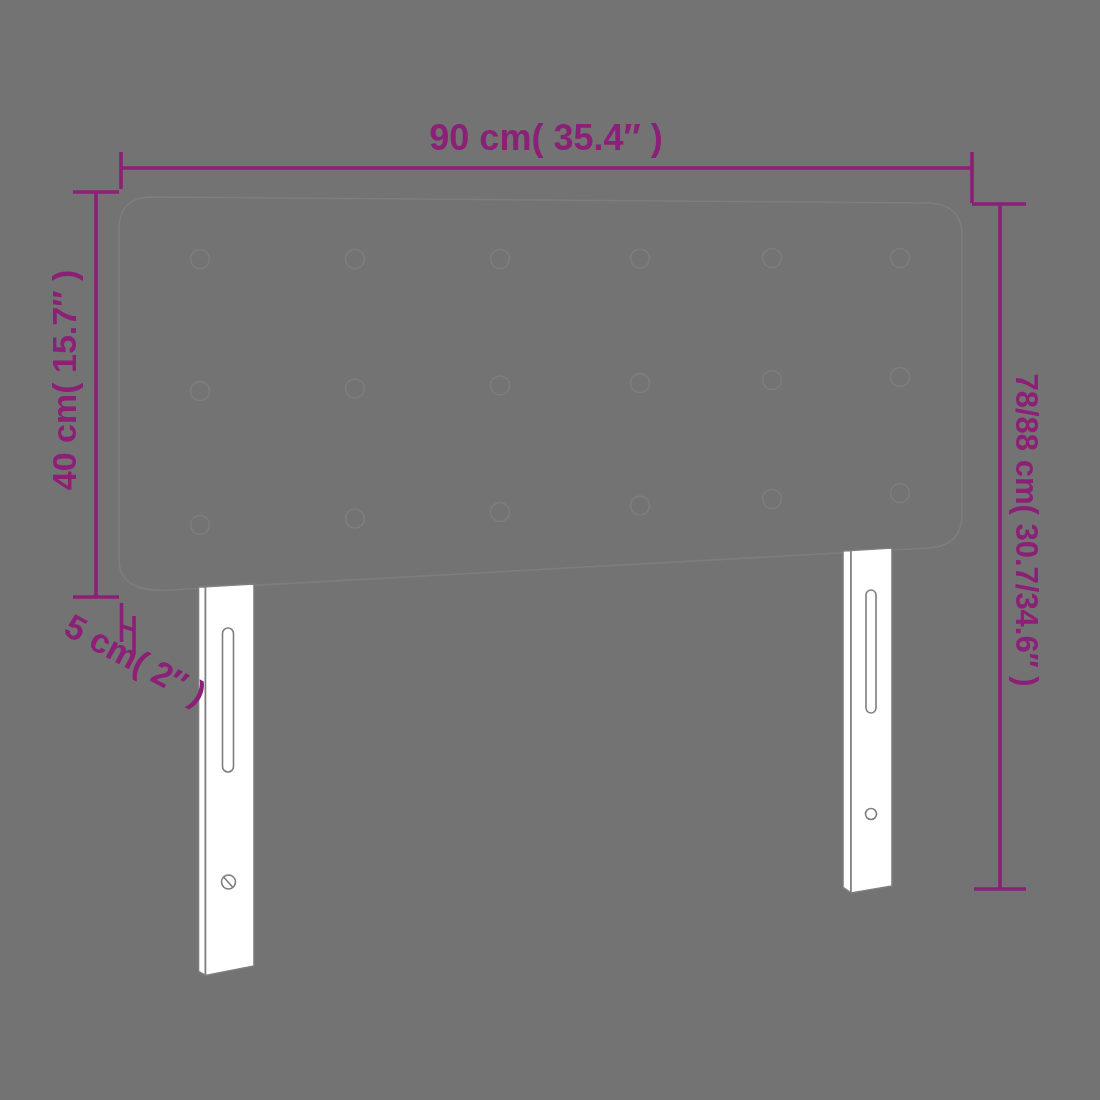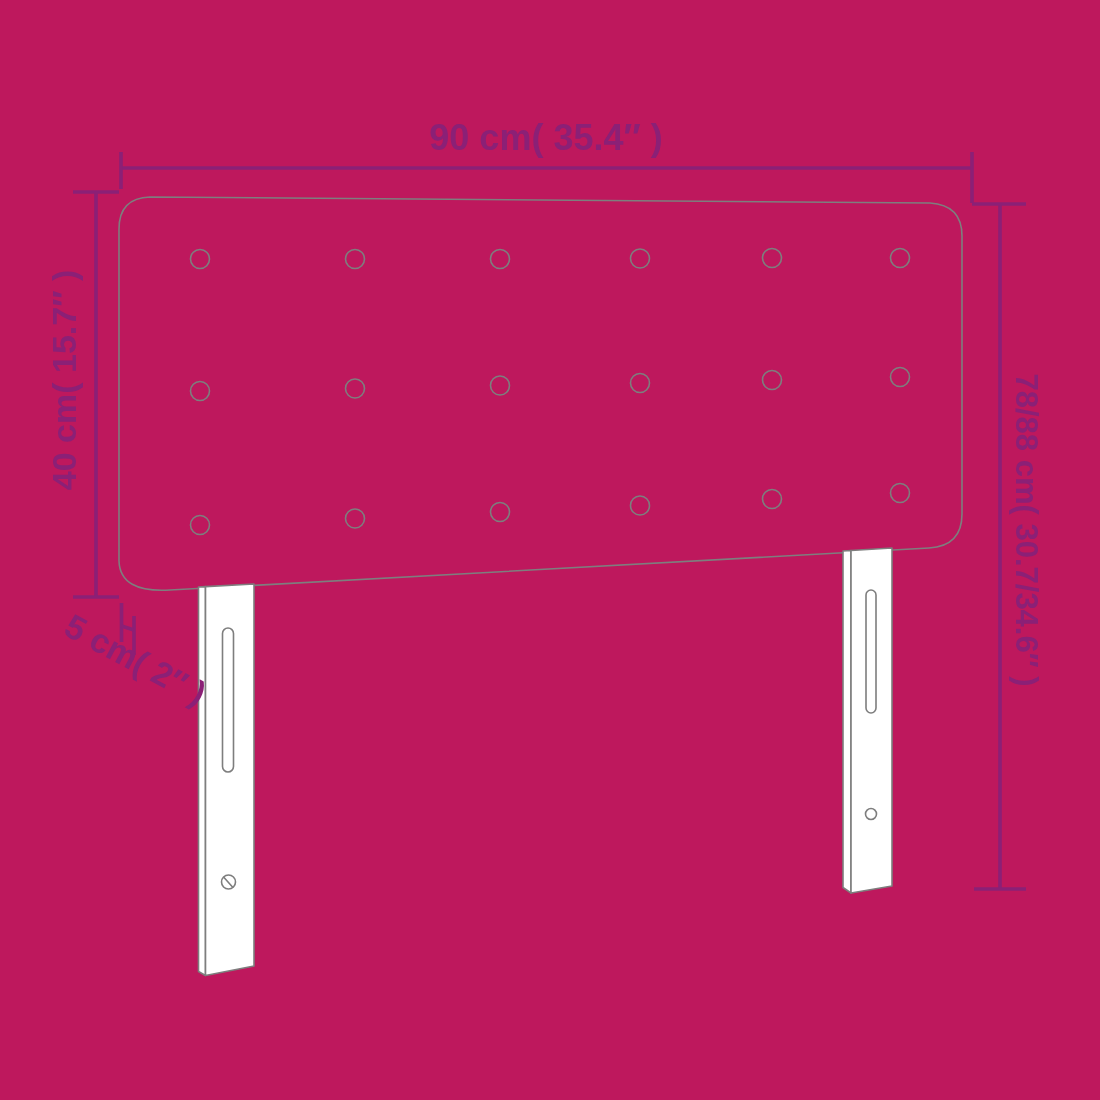--- a/index.html
+++ b/index.html
@@ -4,21 +4,21 @@
 <style>
   :root{
     --purple:#8b2076;
     --outline:#7e7e7e;
   }
   html,body{
     margin:0;padding:0;background:#ffffff;
     width:1100px;height:1100px;overflow:hidden;
   }
   .stage{
-    position:relative;width:1100px;height:1100px;background:#be185d;
+    position:relative;width:1100px;height:1100px;background:#737373;
   }
   svg{display:block}
   .hb-line{
     fill:none;stroke:var(--outline);stroke-width:1.6;
     stroke-linejoin:round;stroke-linecap:round;
   }
   .hb-fill{
     fill:#ffffff;stroke:var(--outline);stroke-width:1.6;
     stroke-linejoin:round;stroke-linecap:round;
   }

